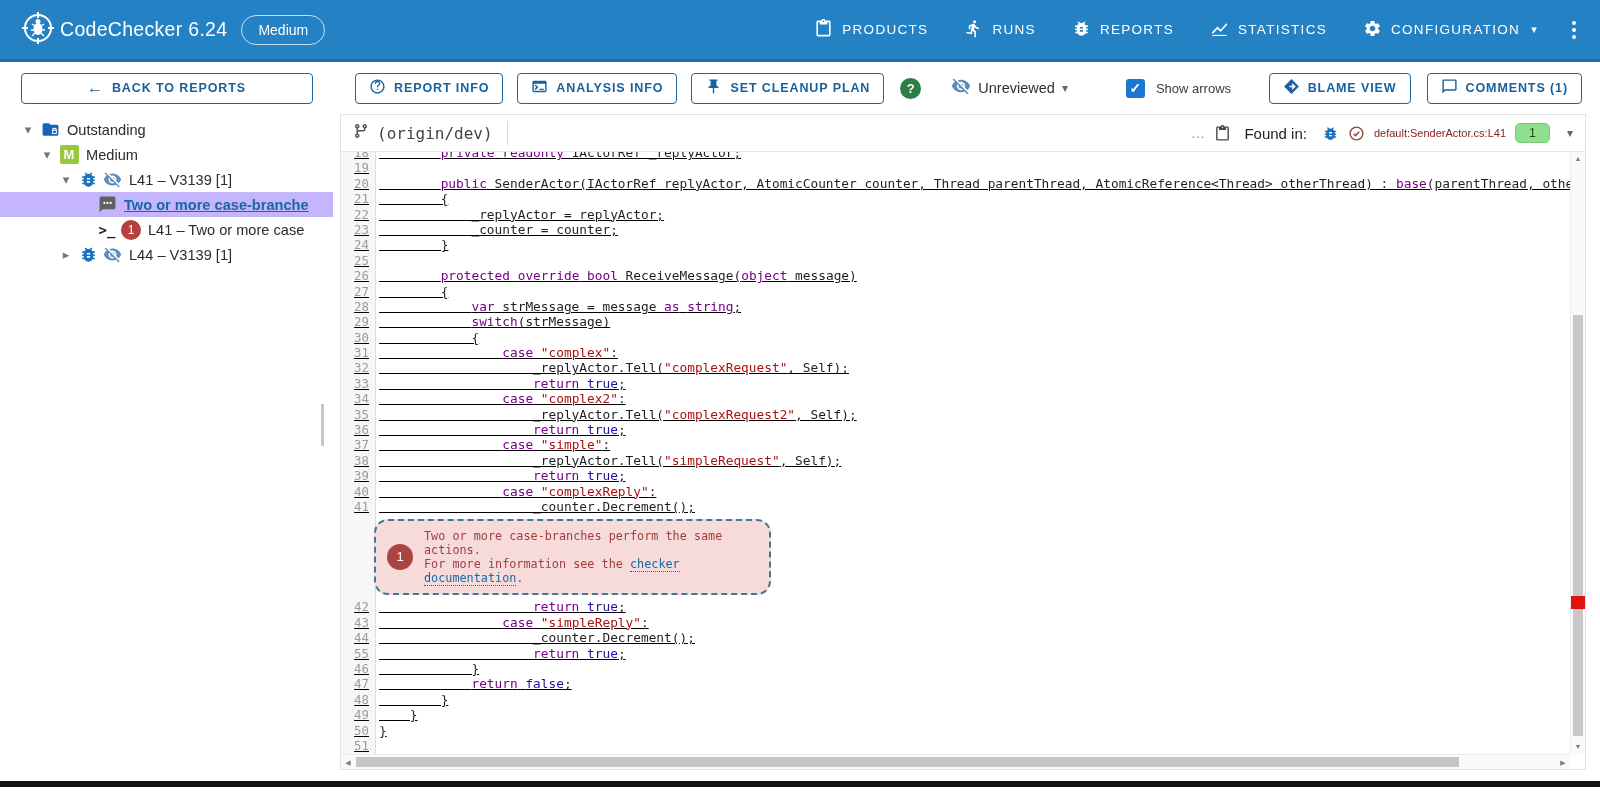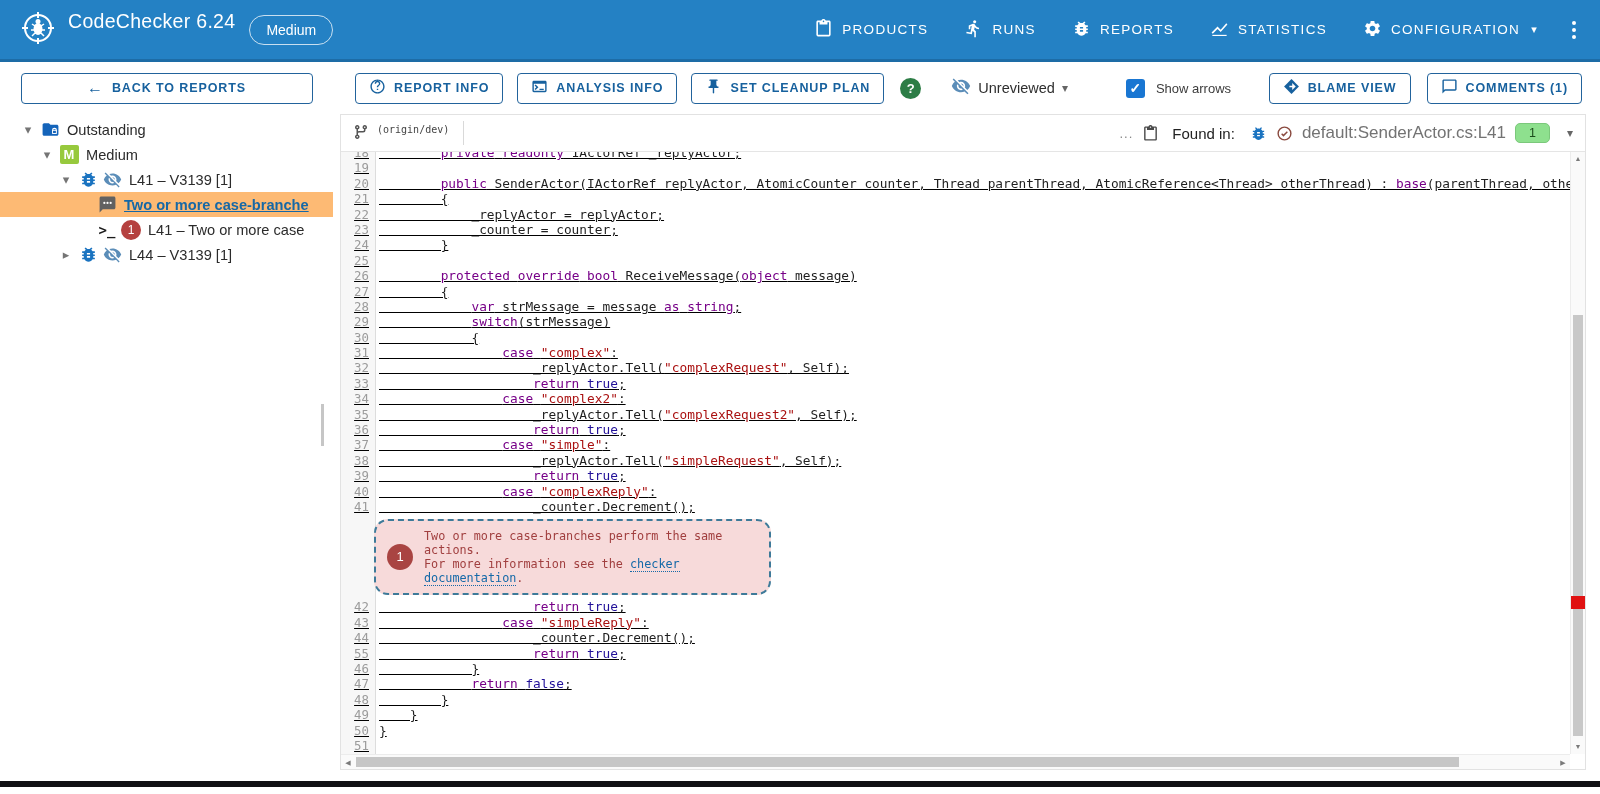--- a/index.html
+++ b/index.html
@@ -2,21 +2,21 @@
 <html><head>
 <meta charset="utf-8">
 <style>
   * { margin:0; padding:0; box-sizing:border-box; }
   html,body { width:1600px; height:794px; overflow:hidden; background:#fff;
     font-family:"Liberation Sans", sans-serif; position:relative; }
 
   
   .navbar { height:62px; background:#2481c4; border-bottom:3px solid #1d6ca6;
     display:flex; align-items:center; padding:0 20px; color:#fff; }
-  .brand { display:flex; align-items:flex-start; gap:12px; }
+  .brand { display:flex; align-items:center; gap:4px; }
   .brand-title { font-size:19.5px; letter-spacing:.3px; }
   .brand-pill { margin-left:14px; border:1px solid rgba(255,255,255,.75); border-radius:17px;
     padding:6px 16px; font-size:14px; cursor:pointer; }
   .nav-items { margin-left:auto; display:flex; align-items:center; gap:36px; }
   .nav-item { display:flex; align-items:center; gap:9px; font-size:13.5px; font-weight:500;
     letter-spacing:1.3px; cursor:pointer; white-space:nowrap; }
   .nav-item svg { width:19px; height:19px; }
   .nav-caret { font-size:11px; margin-left:2px; }
   .more-dots { margin-left:30px; display:flex; flex-direction:column; gap:3px; cursor:pointer; padding:4px;}
   .more-dots i { width:4px; height:4px; border-radius:50%; background:#fff; }
@@ -42,48 +42,48 @@
   .chk { width:19px; height:19px; border-radius:3px; background:#1976d2; color:#fff; font-size:14px;
     display:flex; align-items:center; justify-content:center; font-weight:700; }
   .chk-label { font-size:13px; color:#3c3c3c; }
   .toolbar-right { margin-left:auto; display:flex; align-items:center; gap:16px; padding-right:18px; }
 
   
   .content { display:flex; height:680px; position:relative; }
   .sidebar { width:333px; padding-top:3px; position:relative; }
   .tree-row { display:flex; align-items:center; height:25px; font-size:14.6px; color:#2b2b2b;
     cursor:pointer; white-space:nowrap; overflow:hidden; }
-  .tree-row.selected { background:#fdba74; }
+  .tree-row.selected { background:#c4b5fd; }
   .tree-row.selected .tree-label { color:#1668a6; font-weight:700; text-decoration:underline; }
   .expander { width:20px; text-align:center; color:#757575; font-size:13px; flex:none; }
   .tree-ico { width:24px; display:flex; justify-content:center; align-items:center; flex:none; }
   .tree-ico svg { width:19px; height:19px; }
   .sev-m { width:19px; height:19px; border-radius:2px; background:#97c93d; color:#fff;
     font-size:13px; font-weight:700; display:flex; align-items:center; justify-content:center; }
   .term-glyph { font-family:"DejaVu Sans Mono",monospace; font-weight:700; font-size:14px; color:#1b1b1b; }
   .red-badge { width:20px; height:20px; border-radius:50%; background:#b5413f; color:#fff;
     font-size:12px; display:flex; align-items:center; justify-content:center; }
   .tree-label { margin-left:5px; }
   .resize-handle { position:absolute; left:321px; top:290px; width:3px; height:42px;
     background:#c6c6c6; cursor:col-resize; }
 
   
   .panel { flex:1; margin:0 14px 24px 7px; border:1px solid #e2e2e2; display:flex;
     flex-direction:column; min-width:0; }
   .panel-header { height:37px; display:flex; align-items:center; padding:0 12px;
     border-bottom:1px solid #e5e5e5; flex:none; }
-  .branch { display:flex; gap:8px; font-family:"DejaVu Sans Mono",monospace;
-    font-size:10px; color:#444; }
+  .branch { display:flex; align-items:center; gap:8px; font-family:"DejaVu Sans Mono",monospace;
+    font-size:16px; color:#444; }
   .branch svg { width:16px; height:16px; }
   .hdr-divider { width:1px; height:24px; background:#d9d9d9; margin-left:14px; }
   .found-group { margin-left:auto; display:flex; align-items:center; gap:9px; }
   .ellipsis-txt { color:#888; font-size:13px; letter-spacing:1px; }
   .found-group .ico svg { width:17px; height:17px; display:block; }
   .found-label { font-size:15px; color:#222; margin:0 6px 0 4px; }
-  .file-label { font-size:17px; color:#737373; }
+  .file-label { font-size:11px; color:#7f1d1d; }
   .count-badge { background:#8ee08e; border:1px solid #7bc87b; border-radius:5px; padding:2px 13px;
     font-size:12.5px; color:#1c4d1c; cursor:pointer; }
   .found-caret { color:#666; font-size:12px; margin-left:8px; cursor:pointer; }
 
   .code-body { flex:1; position:relative; overflow:hidden;
     background:linear-gradient(to right,#f7f7f7 34px,#ddd 34px,#ddd 35px,#fff 35px); }
   .code-scroll { position:absolute; top:-7px; left:0; right:15px; bottom:15px; overflow:hidden; }
   .crow { display:flex; height:15.4px; line-height:15.4px;
     font-family:"DejaVu Sans Mono",monospace; font-size:12.8px; white-space:pre;text-decoration:underline; }
   .ln { width:34px; min-width:34px; text-align:right; padding-right:6px; color:#9b9b9b;

